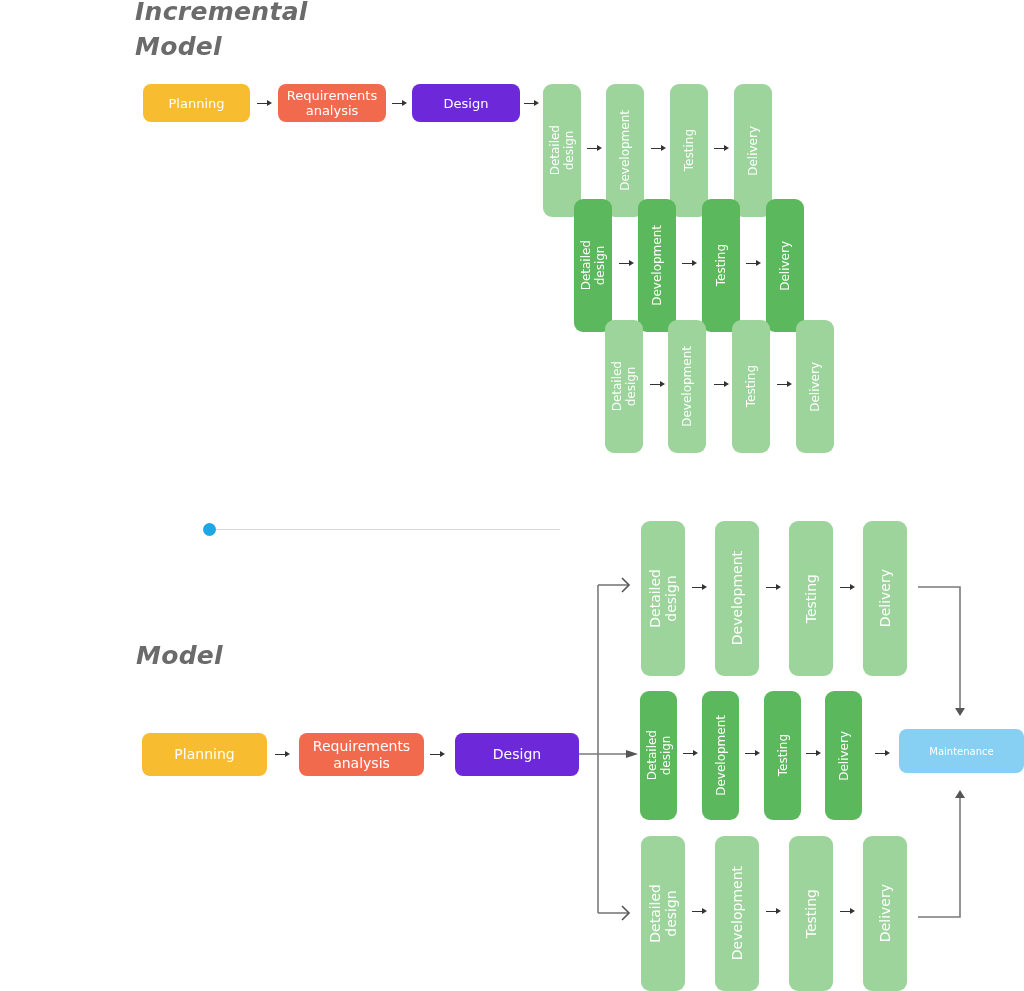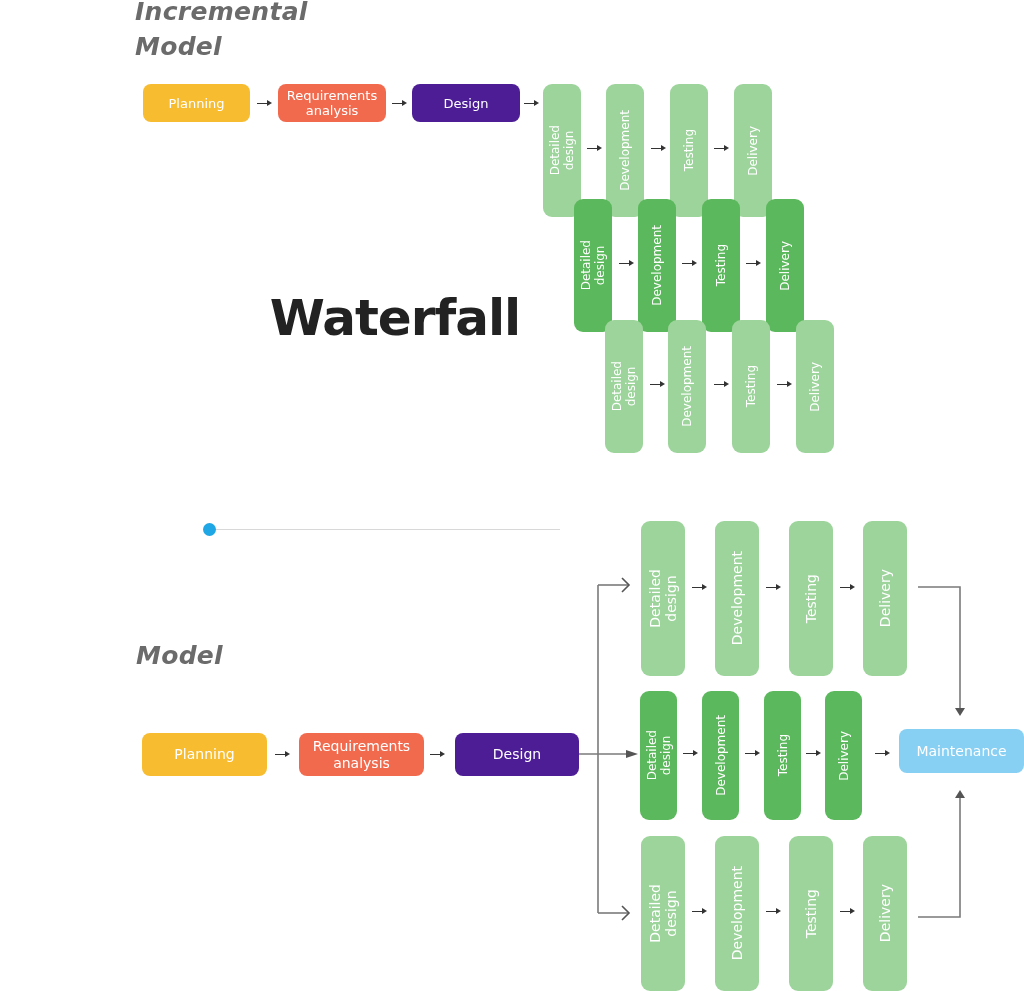--- a/index.html
+++ b/index.html
@@ -27,21 +27,21 @@
       overflow: hidden;
     }
     .vbox span {
       writing-mode: vertical-rl; transform: rotate(180deg);
       text-align: center; white-space: pre-line;
       font-size: 12px; line-height: 14px;
     }
     .big .vbox span, .vbox.lg span { font-size: 14px; line-height: 16px; }
     .yellow { background: #f7bc30; }
     .red { background: #f26a4e; }
-    .green { background: #4c1d95; }
+    .green { background: #6d28d9; }
     .light { background: #9dd49c; }
     .dark { background: #5cb85c; }
     .blue { background: #87cff3; }
     .arrow-sm {
       position: absolute; height: 1px; background: #333; width: 12px;
     }
     .arrow-sm::after {
       content: ""; position: absolute; right: -3px; top: -3px;
       border-left: 5px solid #333; border-top: 3.5px solid transparent; border-bottom: 3.5px solid transparent;
     }
@@ -126,21 +126,20 @@
   <div class="vbox light" style="left:732px; top:320px; width:38px; height:133px;">
       <span>Testing</span>
     </div>
   <div class="arrow-sm" style="left:777px; top:384px;"></div>
   <div class="vbox light" style="left:796px; top:320px; width:38px; height:133px;">
       <span>Delivery</span>
     </div>
 </div>
 
 <div class="main-title" style="top:292px;">
-  <div>Waterfall</div>
 </div>
 
 <div class="abs" style="left:210px; top:529px; width:350px; height:1px; background:#d8d8d8;"></div>
 <div class="abs" style="left:203px; top:523px; width:13px; height:13px; border-radius:50%; background:#1ea7e4;"></div>
 
 <div class="abs model-title" style="left:136px; top:638px;">
   <div>Model</div>
 </div>
 
 <div class="hbox yellow" style="left:142px; top:733px; width:125px; height:43px; font-size:14px;">
@@ -227,15 +226,15 @@
   <div class="arrow-sm" style="left:766px; top:911px;"></div>
   <div class="vbox light" style="left:789px; top:836px; width:44px; height:155px;">
       <span>Testing</span>
     </div>
   <div class="arrow-sm" style="left:840px; top:911px;"></div>
   <div class="vbox light" style="left:863px; top:836px; width:44px; height:155px;">
       <span>Delivery</span>
     </div>
 </div>
 
-<div class="hbox blue" style="left:899px; top:729px; width:125px; height:44px; font-size:14px;">
+<div class="hbox blue" style="left:899px; top:729px; width:125px; height:44px; font-size:10px;">
   <span>Maintenance</span>
 </div>
 
 </body></html>

